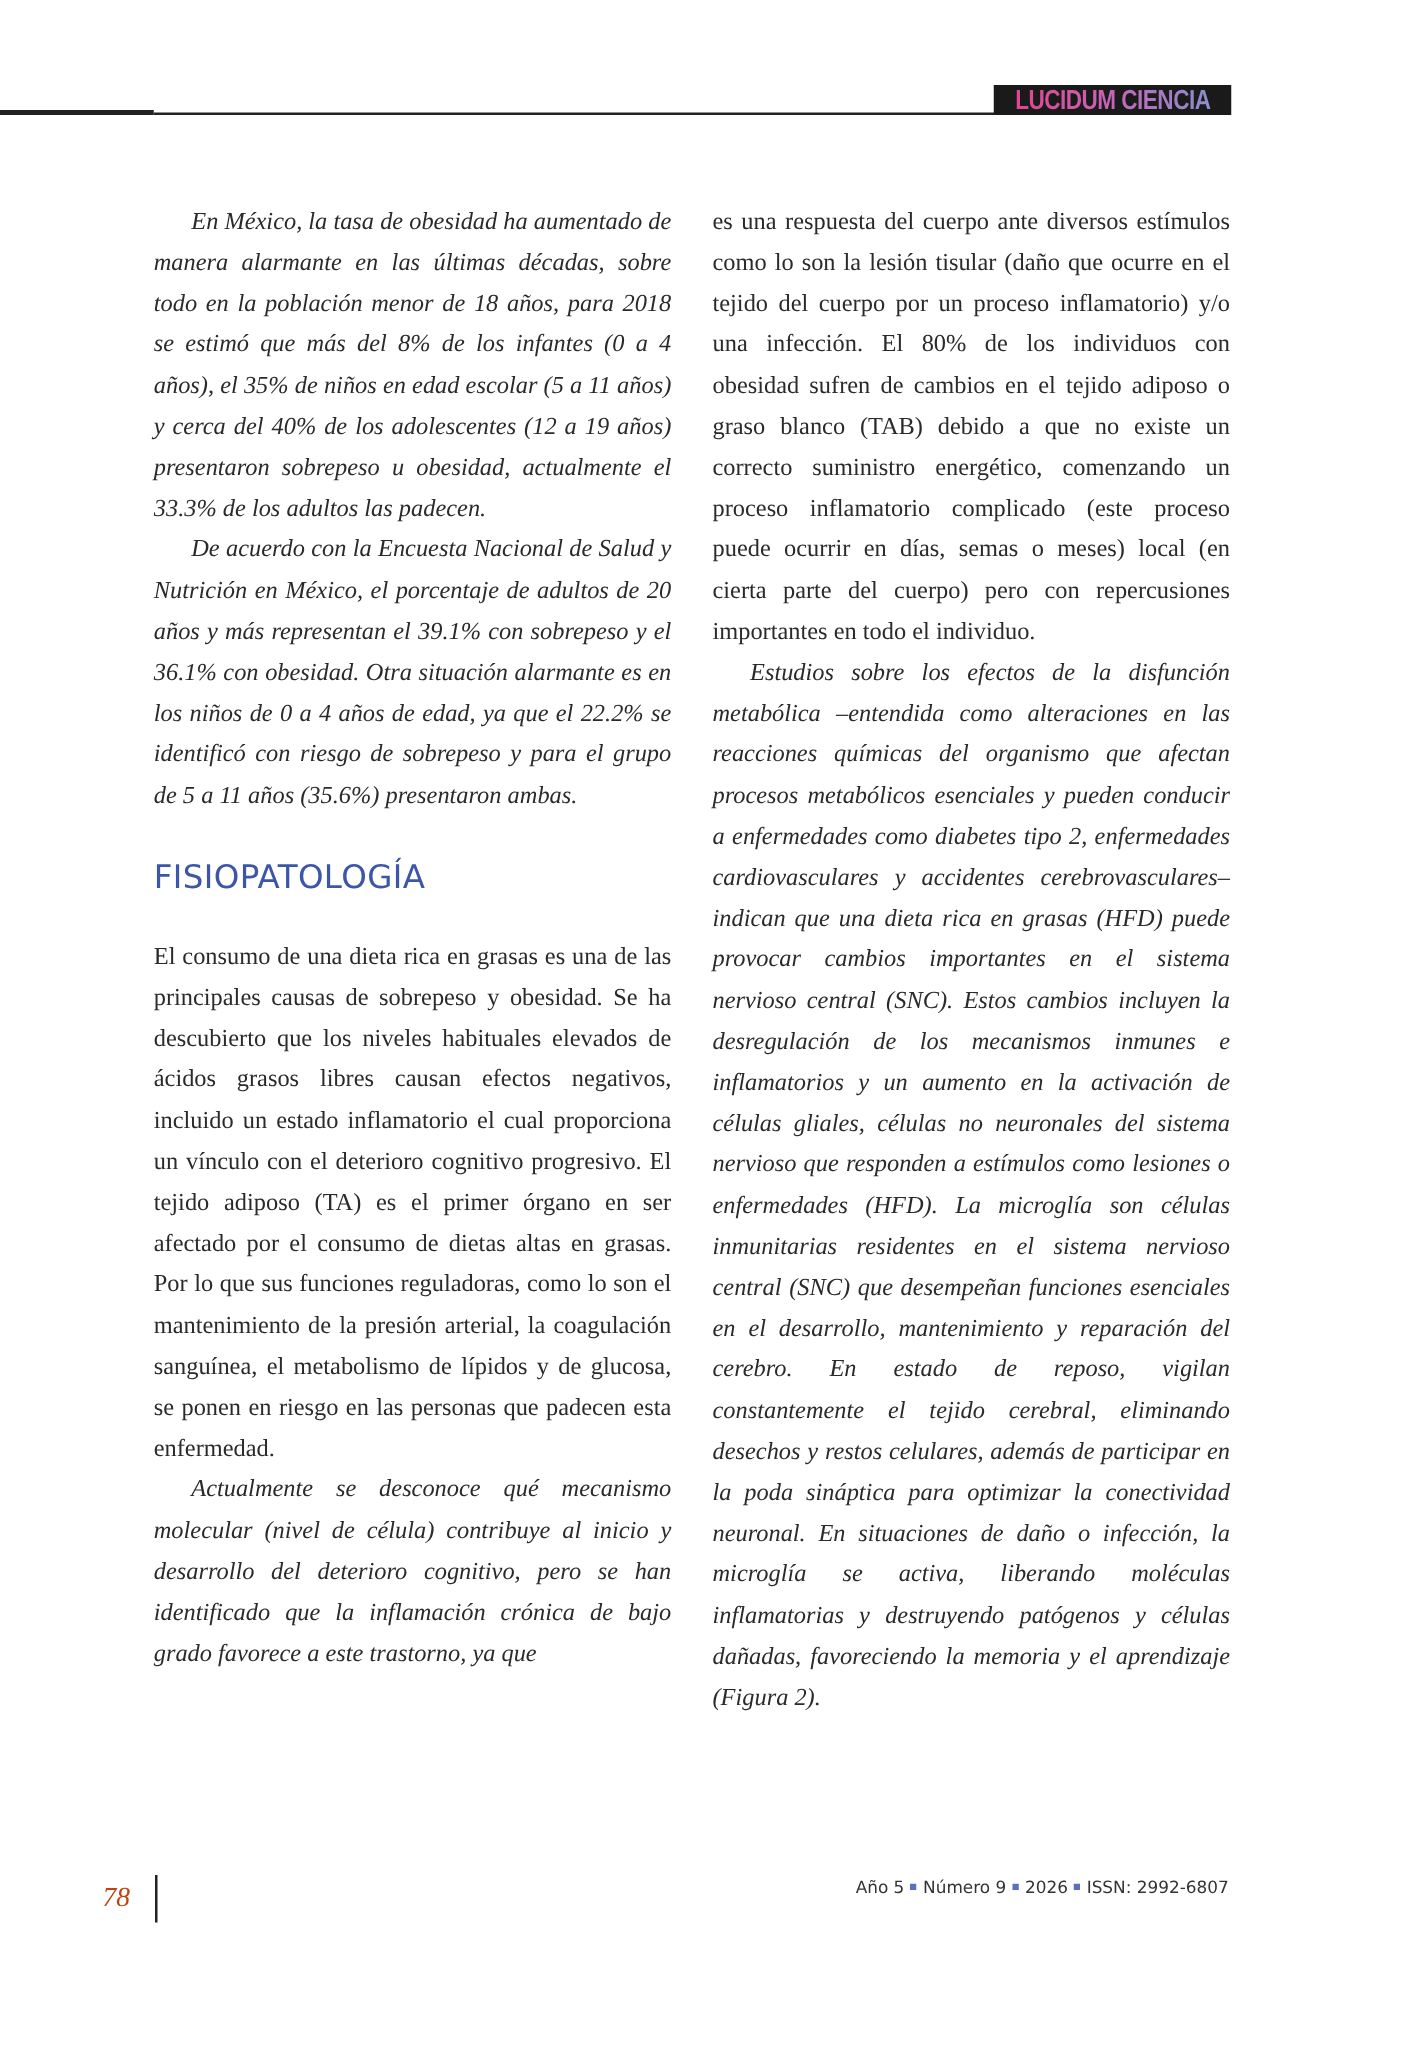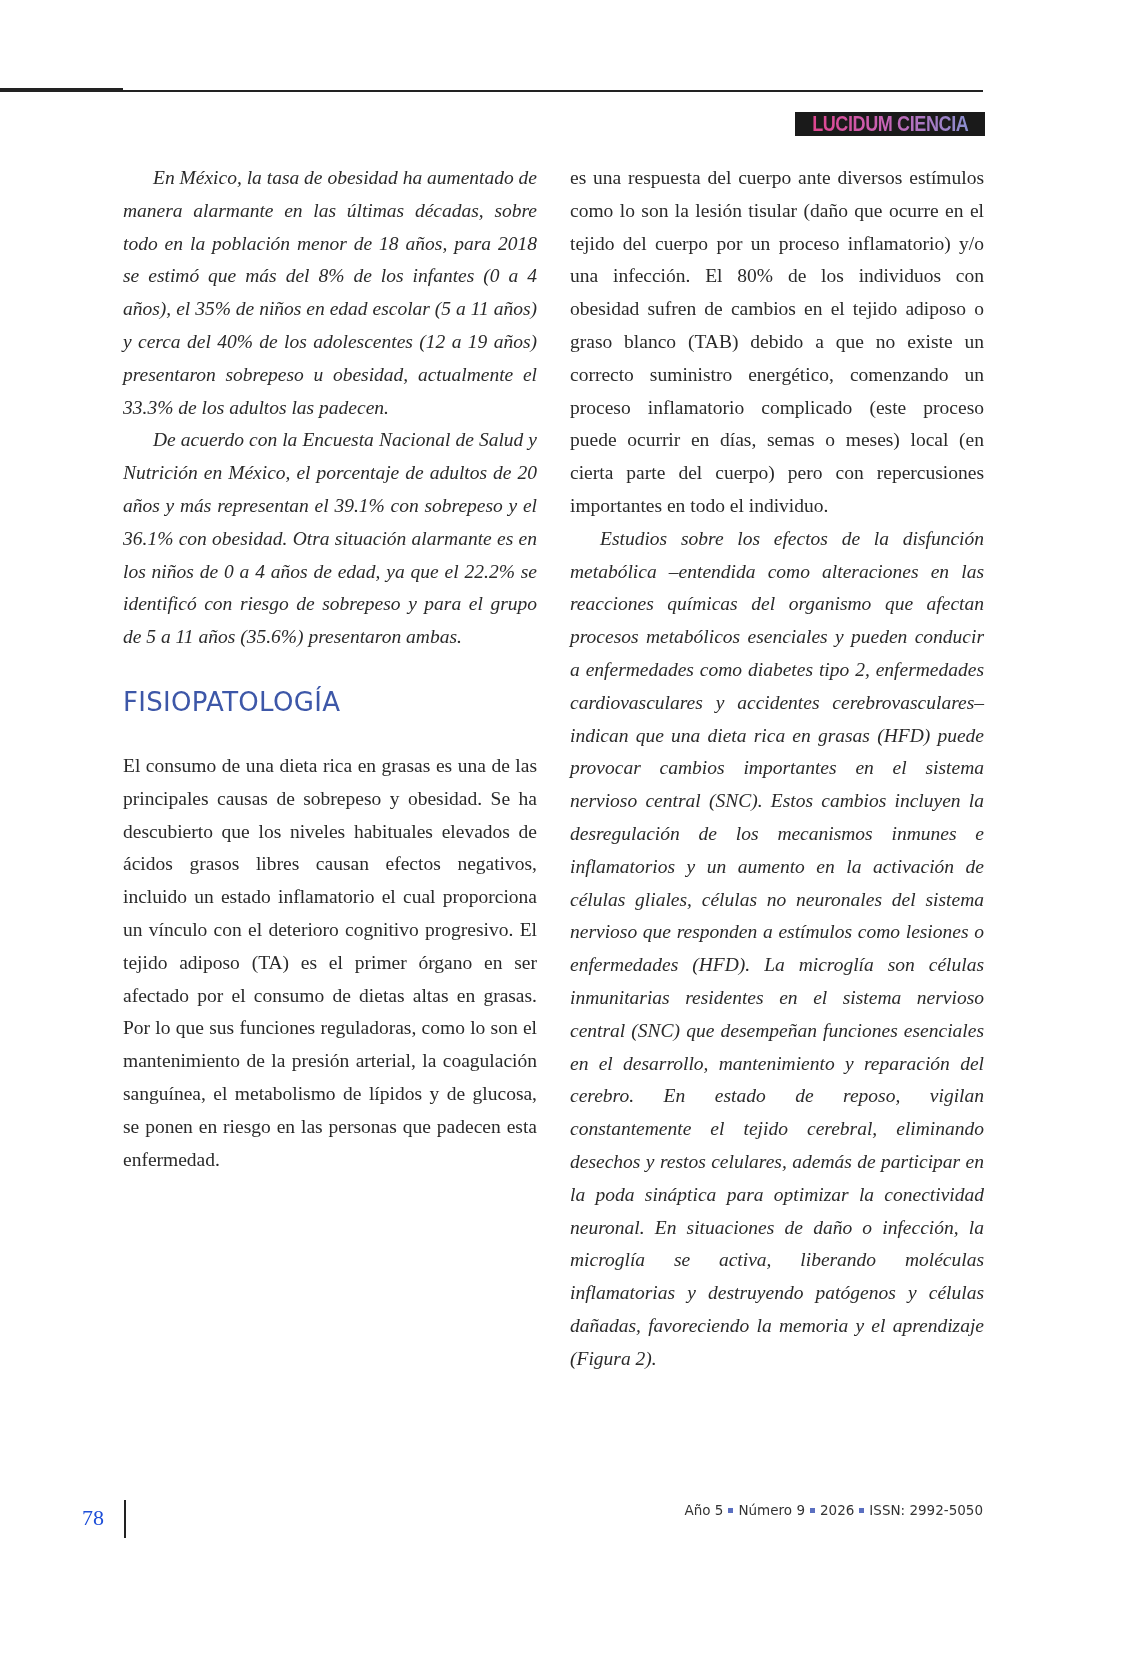--- a/index.html
+++ b/index.html
@@ -2,21 +2,21 @@
 <html><head>
 <meta charset="utf-8">
 <style>
   html, body { margin: 0; padding: 0; background: #ffffff; }
   body { width: 1123px; height: 1654px; position: relative; overflow: hidden; }
 
   .header-line-thick { position: absolute; left: 0; top: 88px; width: 123px; height: 4px; background: #222; }
   .header-line-thin { position: absolute; left: 123px; top: 90px; width: 860px; height: 2px; background: #222; }
   .brand {
     position: absolute; left: 795px; top: 68px; width: 190px; height: 24px;
-    background: #1a1a1a; display: flex; align-items: center; justify-content: center; margin-top: 44px;
+    background: #1a1a1a; display: flex; align-items: center; justify-content: center;
   }
   .brand span {
     font-family: "Liberation Sans", sans-serif; font-weight: bold; font-size: 22px;
     letter-spacing: -0.5px; transform: scaleX(0.82); transform-origin: center;
     background: linear-gradient(90deg, #e0458f 0%, #c466b8 50%, #8a8fcf 100%);
     -webkit-background-clip: text; background-clip: text; color: transparent;
     white-space: nowrap; line-height: 24px;
   }
 
   .col { position: absolute; top: 162px; width: 414px;
@@ -27,46 +27,47 @@
   .col p { margin: 0; }
   .indent { text-indent: 30px; font-style: italic; }
 
   .section-heading {
     font-family: "DejaVu Sans", "Liberation Sans", sans-serif; font-size: 26px;
     color: #3d57a8; letter-spacing: 0.3px; margin: 32px 0 32px 0; line-height: 32px;
     text-align: left;
   }
 
   .footer-page { position: absolute; left: 82px; top: 1505px;
-    font-family: "Liberation Serif", serif; font-size: 22px; color: #1d4ed8; }
+    font-family: "Liberation Serif", serif; font-size: 22px; color: #c2410c; font-style: italic; }
   .footer-bar { position: absolute; left: 124px; top: 1500px; width: 2px; height: 38px; background: #222; }
   .footer-meta { position: absolute; right: 140px; top: 1500px; text-align: right;
     font-family: "DejaVu Sans", "Liberation Sans", sans-serif; font-size: 13.5px; color: #333; line-height: 21px; }
   .sep { display: inline-block; width: 5px; height: 5px; background: #5a6fc0; vertical-align: middle; margin: 0 5px; position: relative; top: -1px; }
 </style>
 </head>
 <body>
 
 <div class="header-line-thick"></div>
 <div class="header-line-thin"></div>
 <div class="brand">
   <span>LUCIDUM CIENCIA</span>
 </div>
 
 <div class="col col-left">
   <p class="indent">En México, la tasa de obesidad ha aumentado de manera alarmante en las últimas décadas, sobre todo en la población menor de 18 años, para 2018 se estimó que más del 8% de los infantes (0 a 4 años), el 35% de niños en edad escolar (5 a 11 años) y cerca del 40% de los adolescentes (12 a 19 años) presentaron sobrepeso u obesidad, actualmente el 33.3% de los adultos las padecen.</p>
   <p class="indent">De acuerdo con la Encuesta Nacional de Salud y Nutrición en México, el porcentaje de adultos de 20 años y más representan el 39.1% con sobrepeso y el 36.1% con obesidad.  Otra situación alarmante es en los niños de 0 a 4 años de edad, ya que el 22.2% se identificó con riesgo de sobrepeso y para el grupo de 5 a 11 años (35.6%) presentaron ambas.</p>
   <div class="section-heading">FISIOPATOLOGÍA</div>
   <p>El consumo de una dieta rica en grasas es una de las principales causas de sobrepeso y obesidad. Se ha descubierto que los niveles habituales elevados de ácidos grasos libres causan efectos negativos, incluido un estado inflamatorio el cual proporciona un vínculo con el deterioro cognitivo progresivo. El tejido adiposo (TA) es el primer órgano en ser afectado por el consumo de dietas altas en grasas. Por lo que sus funciones reguladoras, como lo son el mantenimiento de la presión arterial, la coagulación sanguínea, el metabolismo de lípidos y de glucosa, se ponen en riesgo en las personas que padecen esta enfermedad.</p>
+  <p class="indent">Actualmente se desconoce qué mecanismo molecular (nivel de célula) contribuye al inicio y desarrollo del deterioro cognitivo, pero se han identificado que la inflamación crónica de bajo grado favorece a este trastorno, ya que</p>
 </div>
 
 <div class="col col-right">
   <p>es una respuesta del cuerpo ante diversos estímulos como lo son la lesión tisular (daño que ocurre en el tejido del cuerpo por un proceso inflamatorio) y/o una infección. El 80% de los individuos con obesidad sufren de cambios en el tejido adiposo o graso blanco (TAB) debido a que no existe un correcto suministro energético, comenzando un proceso inflamatorio complicado (este proceso puede ocurrir en días, semas o meses) local (en cierta parte del cuerpo) pero con repercusiones importantes en todo el individuo.</p>
   <p class="indent">Estudios sobre los efectos de la disfunción metabólica –entendida como alteraciones en las reacciones químicas del organismo que afectan procesos metabólicos esenciales y pueden conducir a enfermedades como diabetes tipo 2, enfermedades cardiovasculares y accidentes cerebrovasculares– indican que una dieta rica en grasas (HFD) puede provocar cambios importantes en el sistema nervioso central (SNC). Estos cambios incluyen la desregulación de los mecanismos inmunes e inflamatorios y un aumento en la activación de células gliales, células no neuronales del sistema nervioso que responden a estímulos como lesiones o enfermedades (HFD). La microglía son células inmunitarias residentes en el sistema nervioso central (SNC) que desempeñan funciones esenciales en el desarrollo, mantenimiento y reparación del cerebro. En estado de reposo, vigilan constantemente el tejido cerebral, eliminando desechos y restos celulares, además de participar en la poda sináptica para optimizar la conectividad neuronal. En situaciones de daño o infección, la microglía se activa, liberando moléculas inflamatorias y destruyendo patógenos y células dañadas, favoreciendo la memoria y el aprendizaje (Figura 2).</p>
 </div>
 
 <div class="footer-page">78</div>
 <div class="footer-bar"></div>
 <div class="footer-meta">
   <div>
-    <span>Año 5</span><span class="sep"></span><span>Número 9</span><span class="sep"></span><span>2026</span><span class="sep"></span><span>ISSN: 2992-5050</span>
+    <span>Año 5</span><span class="sep"></span><span>Número 9</span><span class="sep"></span><span>2026</span><span class="sep"></span><span>ISSN: 2992-6807</span>
   </div>
 </div>
 
 </body></html>

